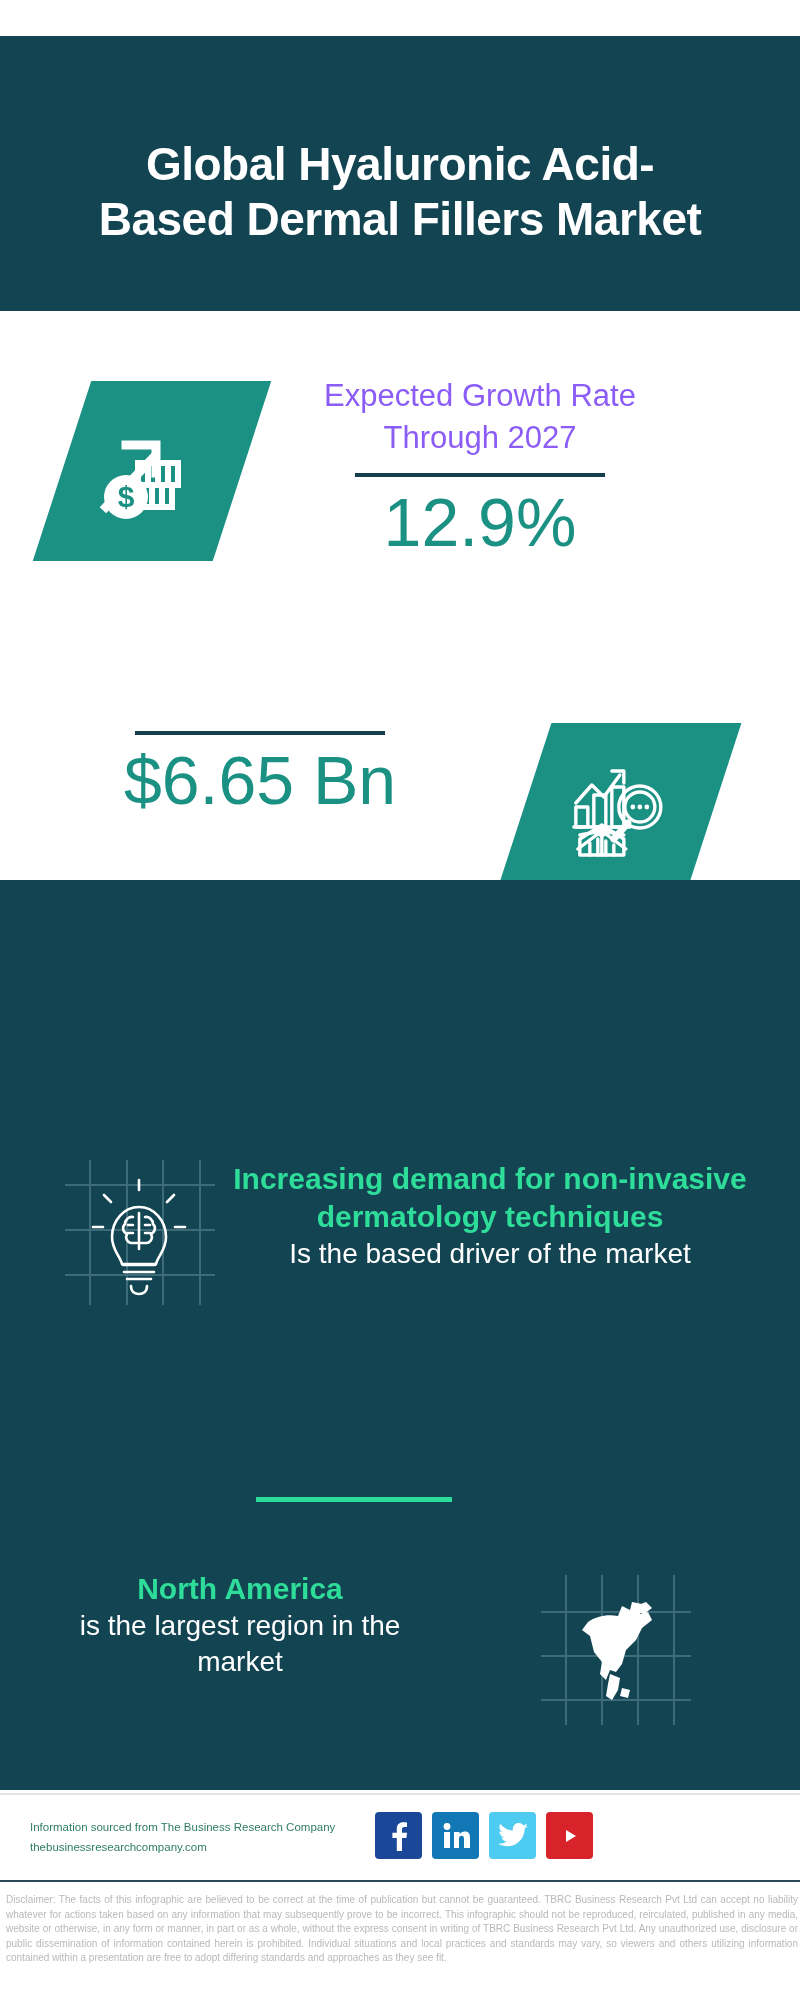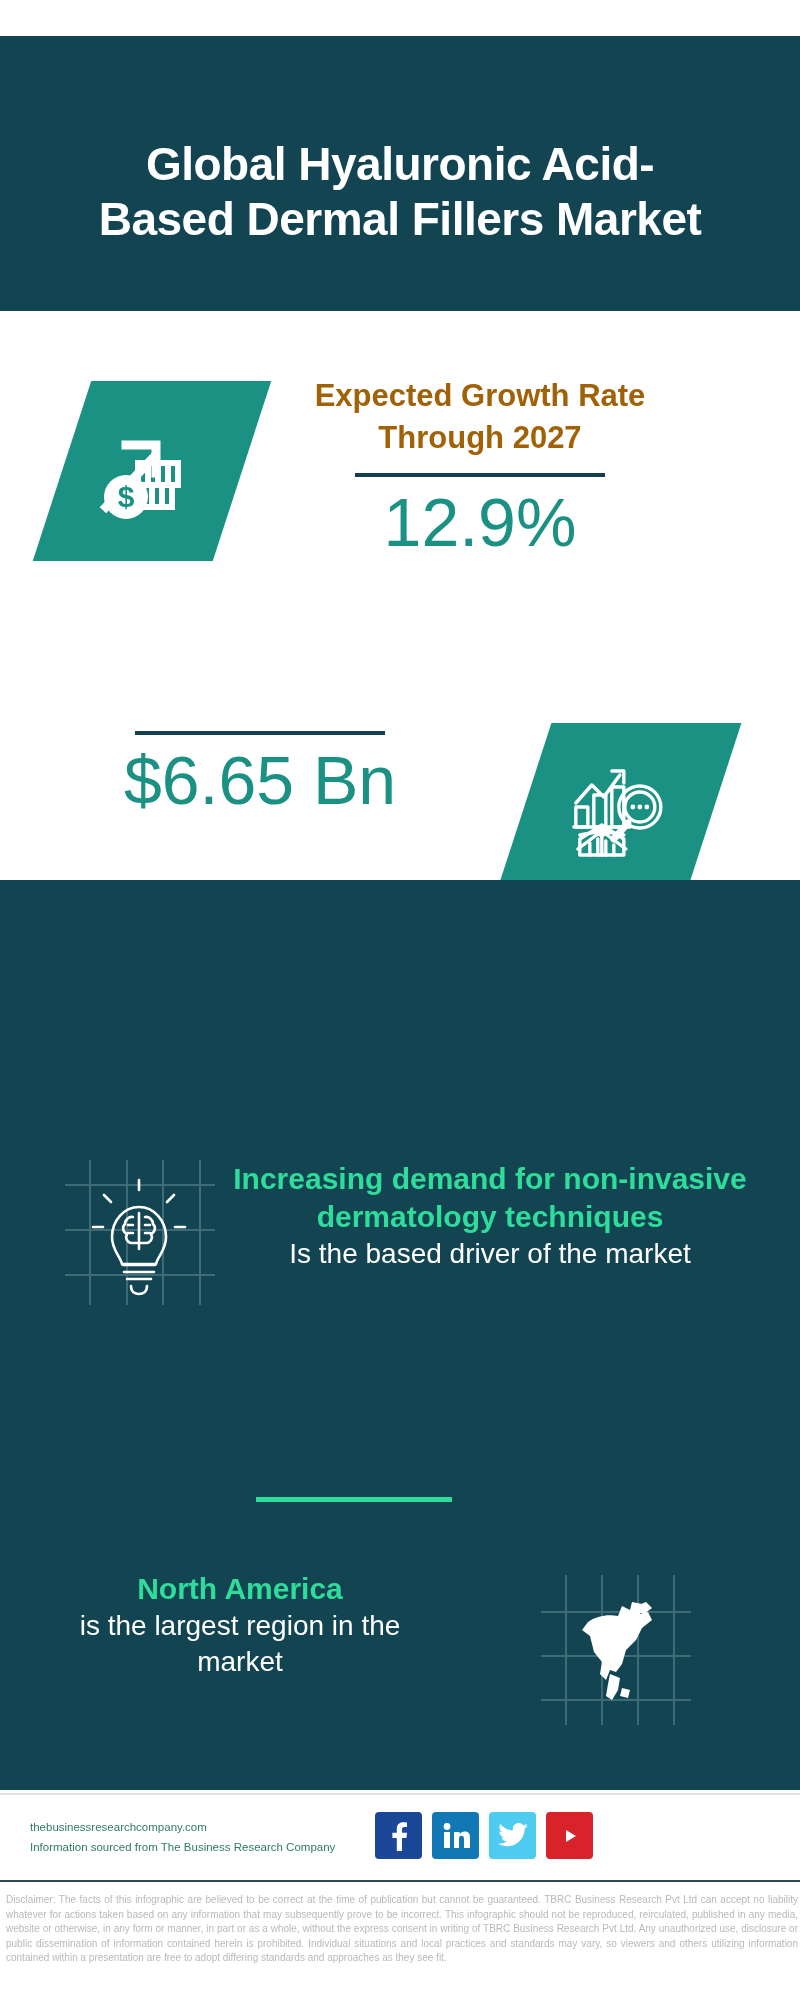--- a/index.html
+++ b/index.html
@@ -31,21 +31,21 @@
     background:#1b9184;
     transform:skewX(-18deg);
     display:flex; align-items:center; justify-content:center;
   }
   .para > svg { transform:skewX(18deg); }
 
   
   .growth-icon { position:absolute; left:62px; top:381px; width:180px; height:180px; }
   .growth-text { position:absolute; left:280px; top:375px; width:400px; text-align:center; }
   .stat-label {
-    color:#a16207; font-weight:bold; font-size:31px; line-height:1.35;
+    color:#8b5cf6; font-weight:normal; font-size:31px; line-height:1.35;
   }
   .rule {
     height:4px; background:#143f4d; width:250px; margin:14px auto 8px auto;
   }
   .stat-value {
     color:#1b9184; font-size:68px; font-weight:normal; line-height:1.1;
   }
 
   
   .size-text { position:absolute; left:60px; top:717px; width:400px; text-align:center; }
@@ -236,22 +236,22 @@
         <path d="M100 36 l10 -4 l6 6 l-8 6 l-8 -2 Z"></path>
         <path d="M86 118 l8 2 l-2 8 l-8 -2 Z"></path>
       </g>
     </svg>
   </div>
 
   <div class="footer-white"></div>
   <div class="footer-top-line"></div>
 
   <div class="source-block">
+    <div class="source-line">Information sourced from The Business Research Company</div>
     <div class="source-line">thebusinessresearchcompany.com</div>
-    <div class="source-line">Information sourced from The Business Research Company</div>
   </div>
 
   <div class="social-row">
     <div class="social s-fb">
       <svg width="26" height="30" viewBox="0 0 26 30">
         <path fill="#ffffff" d="M16 30 V17 h4.4 l0.7 -5.2 H16 V8.6 c0 -1.5 0.4 -2.5 2.6 -2.5 H21 V1.5 C20.5 1.4 19 1.2 17.2 1.2 c-3.8 0 -6.4 2.3 -6.4 6.6 v3.9 H6.4 V17 h4.4 v13 Z"></path>
       </svg>
     </div>
     <div class="social s-li">
       <svg width="28" height="28" viewBox="0 0 28 28">

